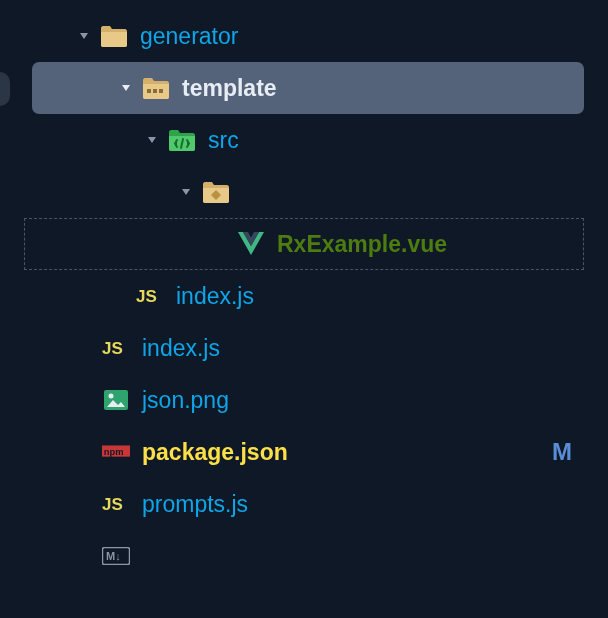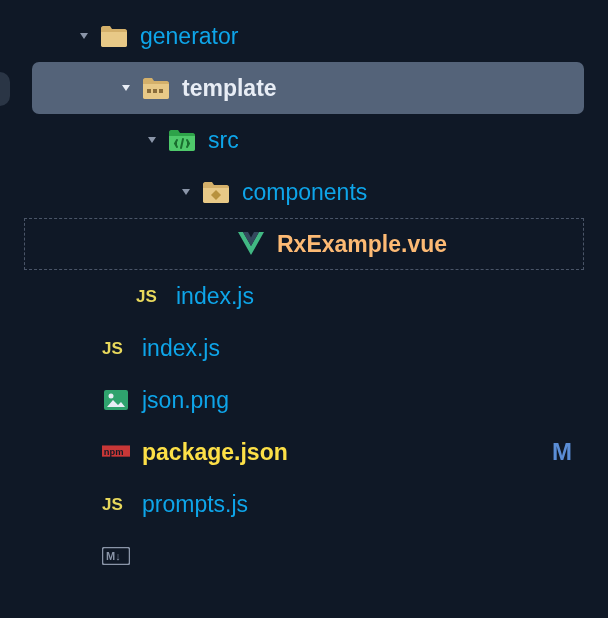--- a/index.html
+++ b/index.html
@@ -25,21 +25,21 @@
       margin-left: 32px;
       margin-right: 24px;
       border-radius: 7px;
     }
     .tree-row.dotted {
       border: 1px dashed #4a5568;
       margin-left: 24px;
       margin-right: 24px;
     }
     .tree-row.dotted .label {
-      color: #fdba74;
+      color: #4d7c0f;
       font-weight: 600;
     }
     .tree-row.selected .label {
       color: #e8edf5;
       font-weight: 600;
     }
     .indent {
       flex-shrink: 0;
     }
     .chevron {
@@ -151,21 +151,20 @@
         <path d="M2 3 L10 3 L6 9 Z"></path>
       </svg>
   </span>
   <span class="icon-wrap">
     <svg width="26" height="22" viewBox="0 0 26 22">
         <path fill="#d4b06a" d="M0 4 L0 20 C0 21 1 22 2 22 L24 22 C25 22 26 21 26 20 L26 6 C26 5 25 4 24 4 L11 4 L9 1 L2 1 C1 1 0 2 0 3 Z"></path>
         <path fill="#e8c987" d="M0 7 L26 7 L26 20 C26 21 25 22 24 22 L2 22 C1 22 0 21 0 20 Z"></path>
         <path fill="#b8923f" d="M13 9 L18 14 L13 19 L8 14 Z"></path>
       </svg>
   </span>
-  <span class="label">components</span>
 </div>
 
 <div class="tree-row dotted">
   <span class="indent" style="width:204px"></span>
   <span class="icon-wrap">
     <svg width="26" height="24" viewBox="0 0 26 24">
         <path fill="#41b883" d="M0 0 L5 0 L13 14 L21 0 L26 0 L13 23 Z"></path>
         <path fill="#34495e" d="M5 0 L10 0 L13 5.5 L16 0 L21 0 L13 14 Z"></path>
       </svg>
   </span>

